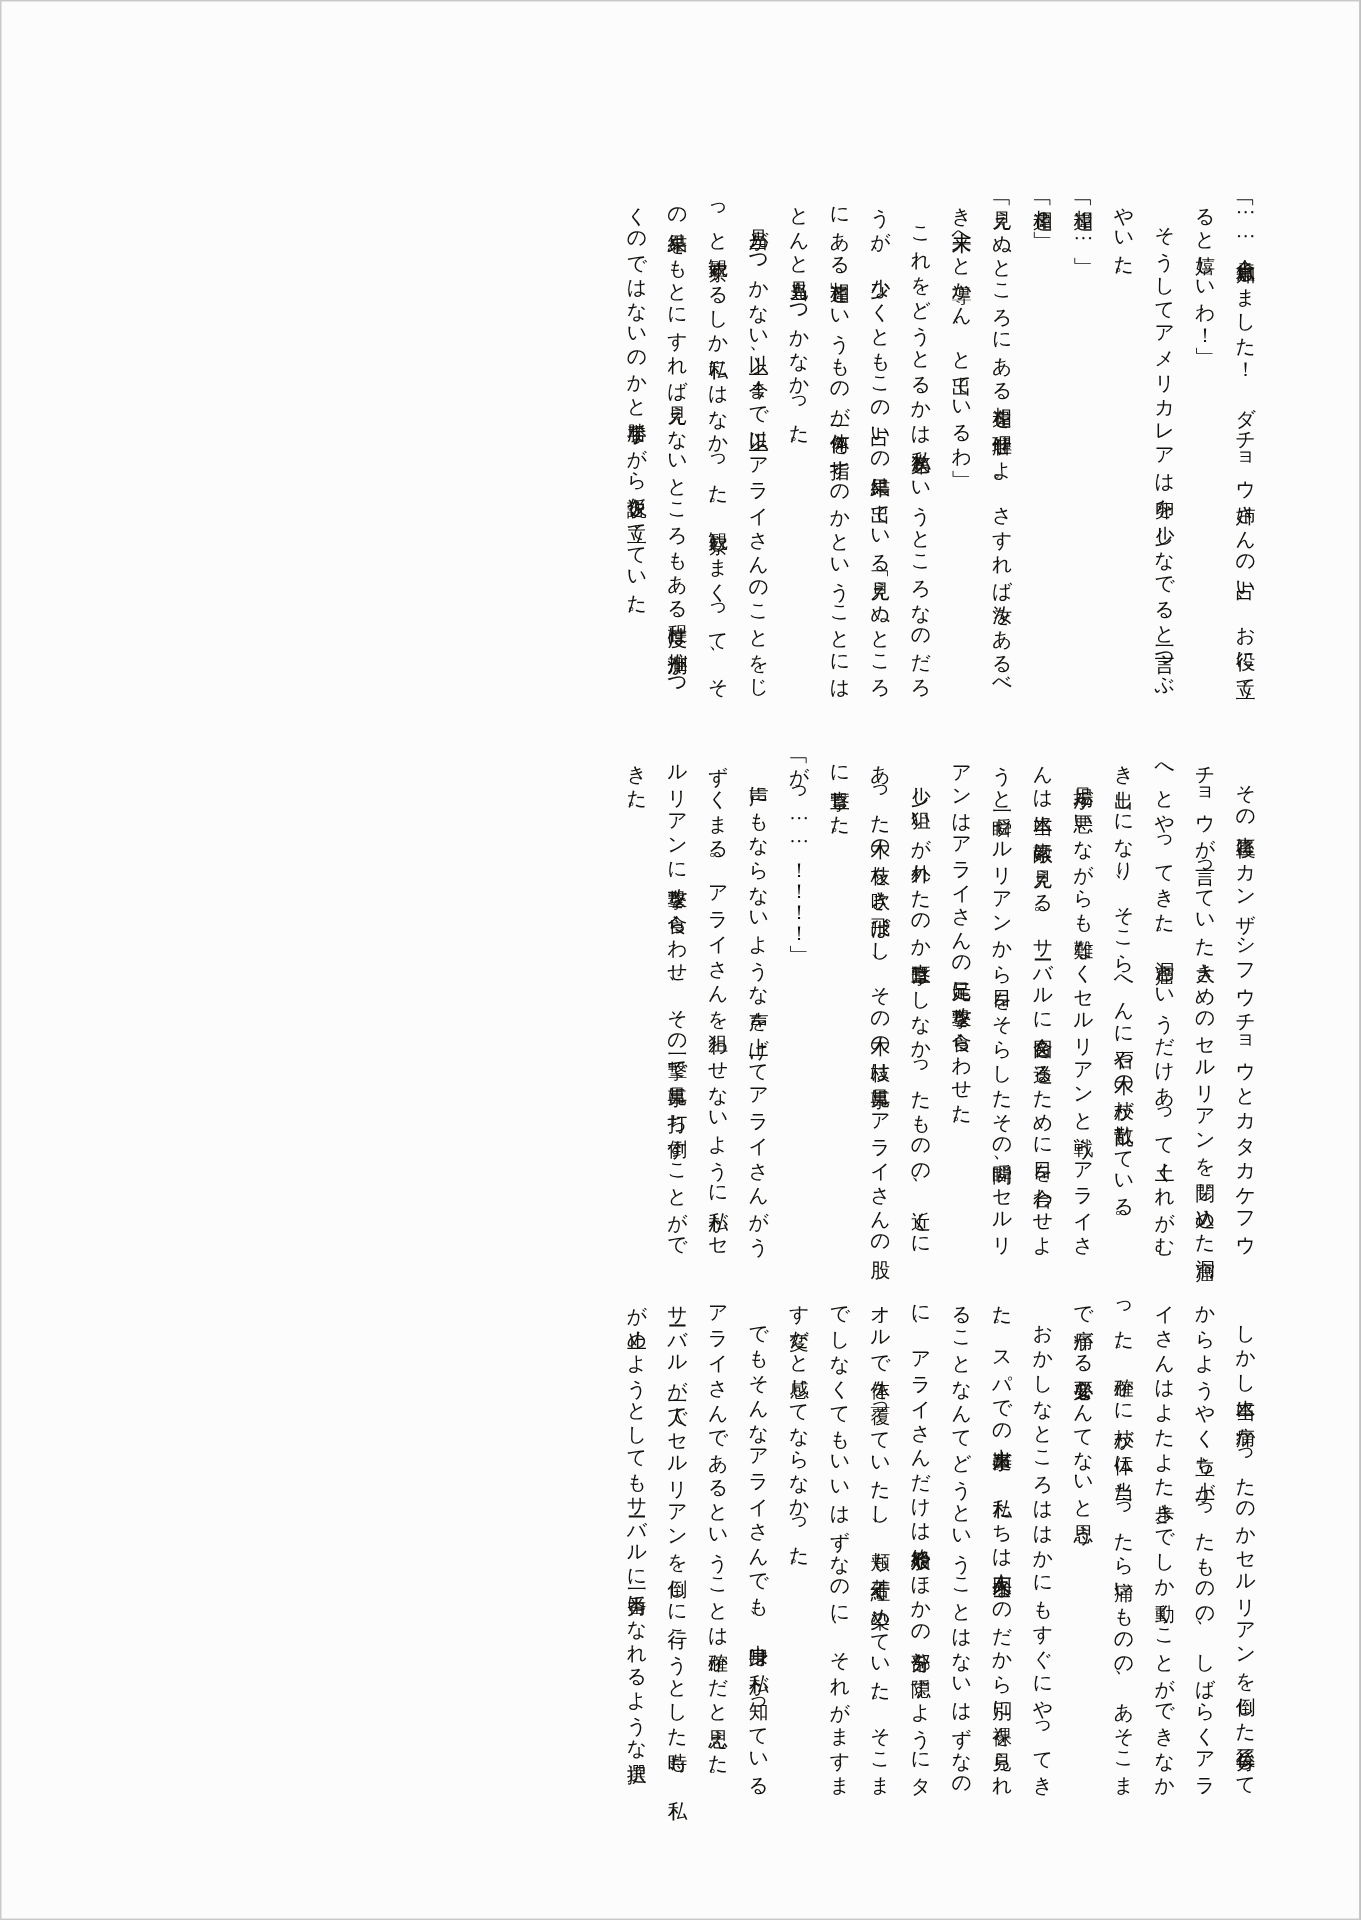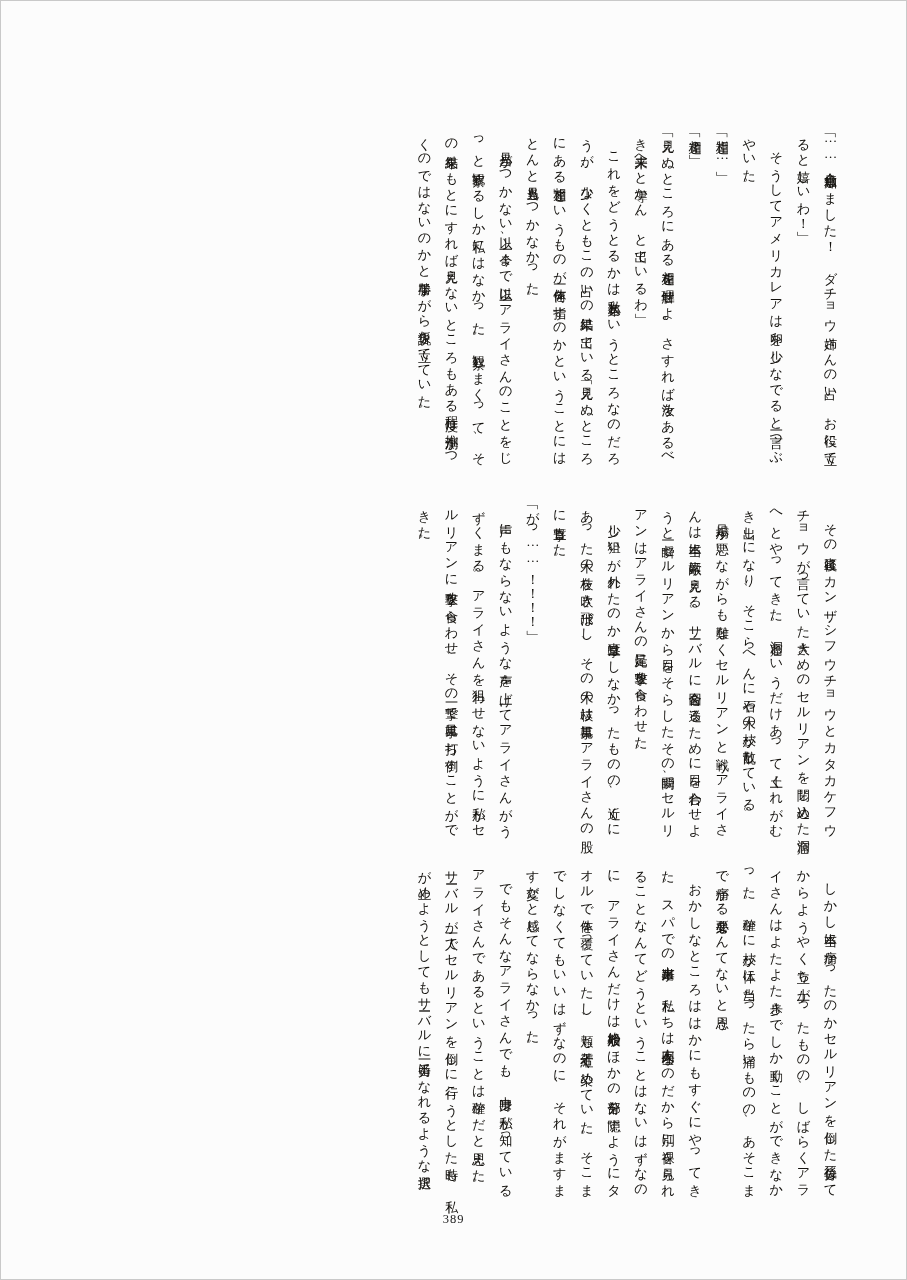--- a/index.html
+++ b/index.html
@@ -101,16 +101,15 @@
     <p class="dialog">「がっ……！！！！」</p>
     <p>声にもならないような声を上げてアライさんがうずくまる。アライさんを狙わせないように私がセルリアンに攻撃を食らわせ、その一撃で見事に打ち倒すことができた。</p>
   </div>
 
   <div class="block" id="block-bot">
     <p>しかし本当に痛かったのかセルリアンを倒した後三分してからようやく立ち上がったものの、しばらくアライさんはよたよた歩きでしか動くことができなかった。確かに枝が体に当たったら痛いものの、あそこまで痛がる必要なんてないと思う。</p>
     <p>おかしなところははかにもすぐにやってきた。スパでの出来事だ。私たちは友人同士なのだから別に裸を見られることなんてどうということはないはずなのに、アライさんだけは終始股やほかの部分を隠すようにタオルで体を覆っていたし、頬も若干紅く染めていた。そこまでしなくてもいいはずなのに、それがますます変だと感じてならなかった。</p>
     <p>でもそんなアライさんでも、中身は私が知っているアライさんであるということは確かだと思えた。サーバルが一人でセルリアンを倒しに行こうとした時も、私が止めようとしてもサーバルに一番力になれるような選択</p>
   </div>
 
-  <div class="page-number">389</div>
 
   <div class="scan-tint"></div>
 </div>
 
 </body></html>

